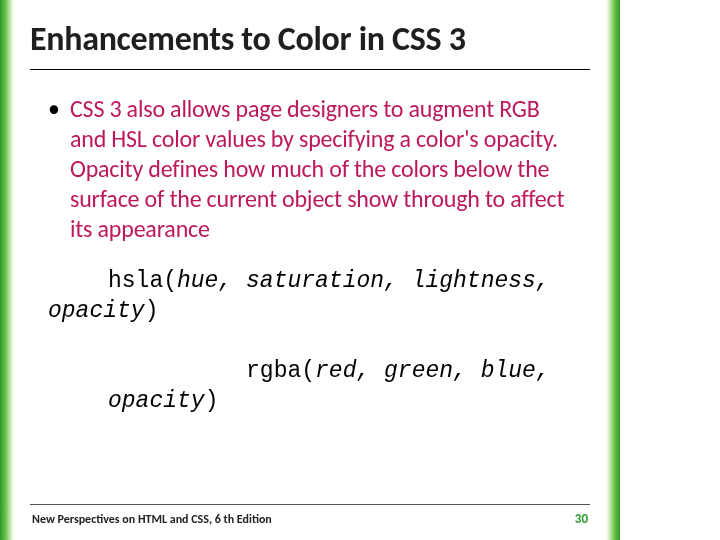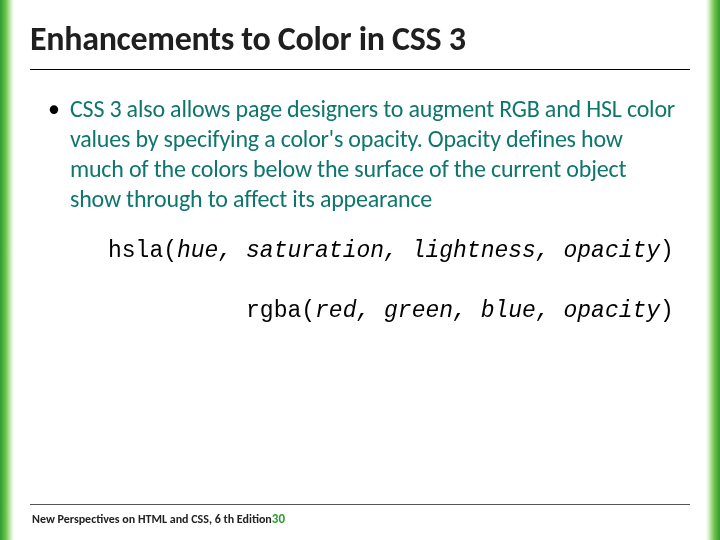--- a/index.html
+++ b/index.html
@@ -3,21 +3,21 @@
 <meta charset="utf-8">
 <style>
   * { margin: 0; padding: 0; box-sizing: border-box; }
   html, body { width: 720px; height: 540px; overflow: hidden; }
   body {
     font-family: Calibri, "Segoe UI", Arial, sans-serif;
     background: #ffffff;
     position: relative;
   }
   .slide {
-    width: 720px;
+    width: 620px;
     height: 540px;
     position: relative;
     background: #ffffff;
   }
   
   .edge-left, .edge-right {
     position: absolute;
     top: 0;
     width: 14px;
     height: 540px;
@@ -55,21 +55,21 @@
     gap: 10px;
   }
   .bullet .dot {
     font-size: 24px;
     line-height: 30px;
     color: #000;
   }
   .bullet .text {
     font-size: 24px;
     line-height: 30px;
-    color: #0f766e;
+    color: #be185d;
     letter-spacing: -0.2px;
   }
   .code-block {
     margin-top: 22px;
     padding-left: 0;
   }
   .code-line {
     font-family: "Courier New", Courier, monospace;
     font-size: 23px;
     line-height: 30px;
@@ -78,21 +78,21 @@
   }
   .code-line .fn { font-style: normal; }
   .code-line .arg { font-style: italic; }
   .code-indent { padding-left: 60px; }
   .footer {
     position: absolute;
     left: 30px;
     right: 30px;
     bottom: 14px;
     display: flex;
-    justify-content: flex-start;
+    justify-content: space-between;
     align-items: flex-end;
     border-top: 1px solid #555;
     padding-top: 6px;
     padding-left: 2px;
     padding-right: 2px;
     margin-top: 20px;
   }
   .footer .book {
     font-size: 12px;
     color: #222;

